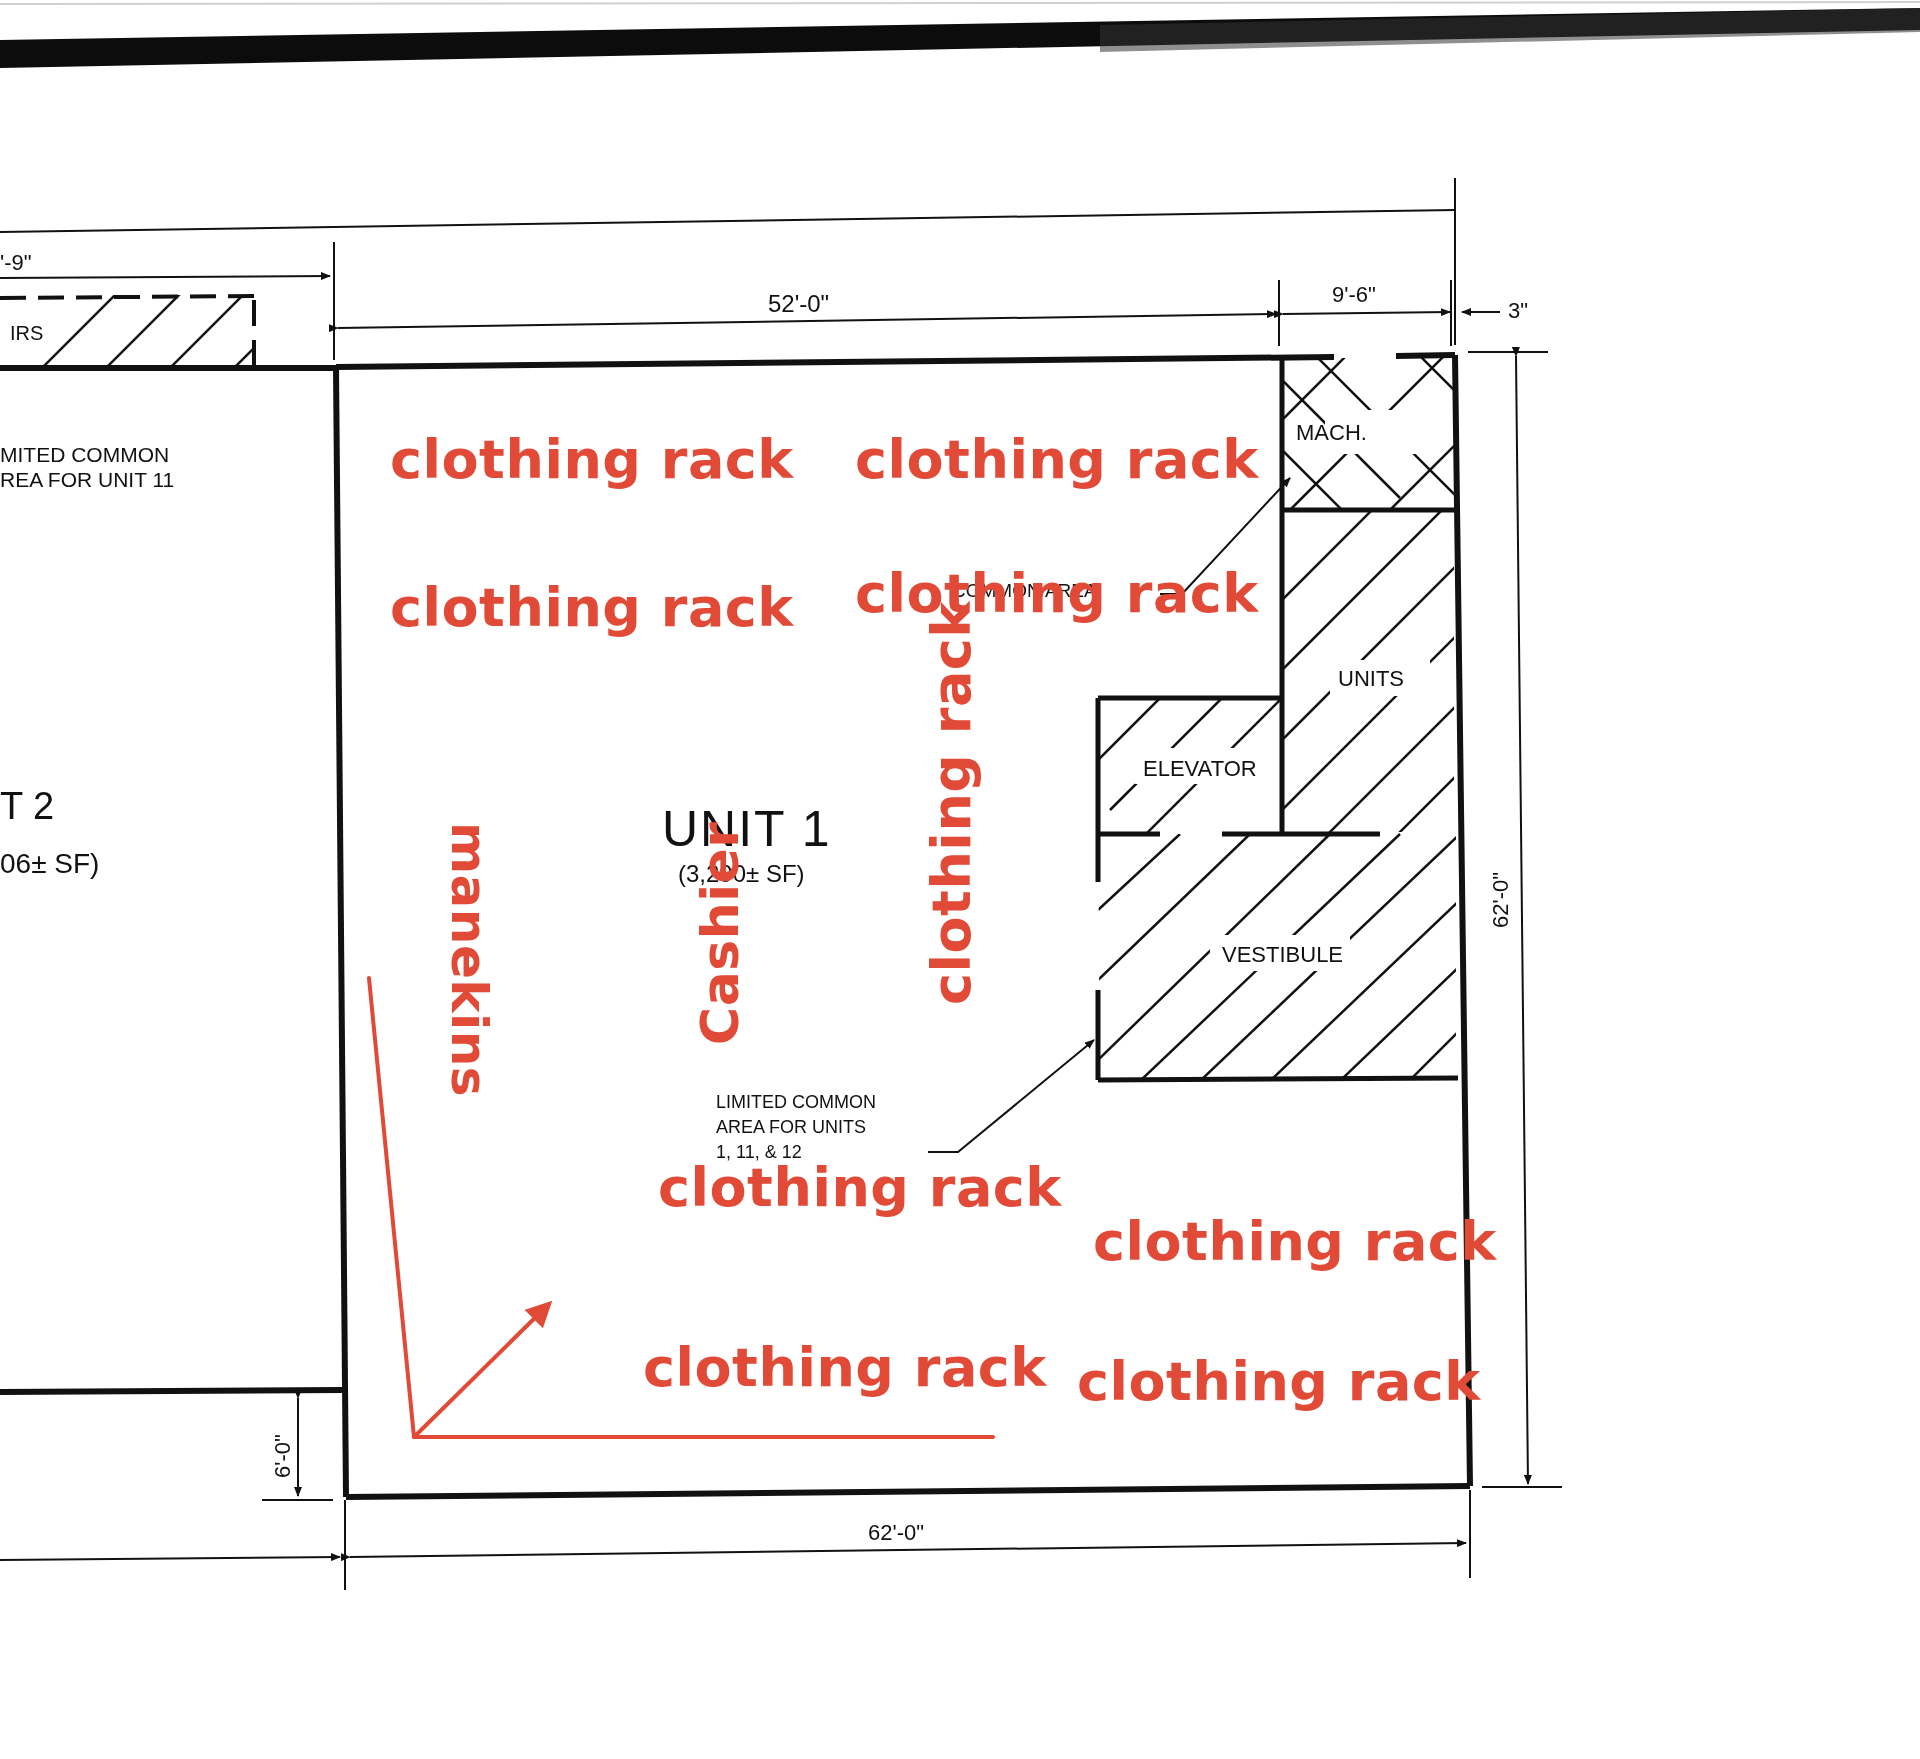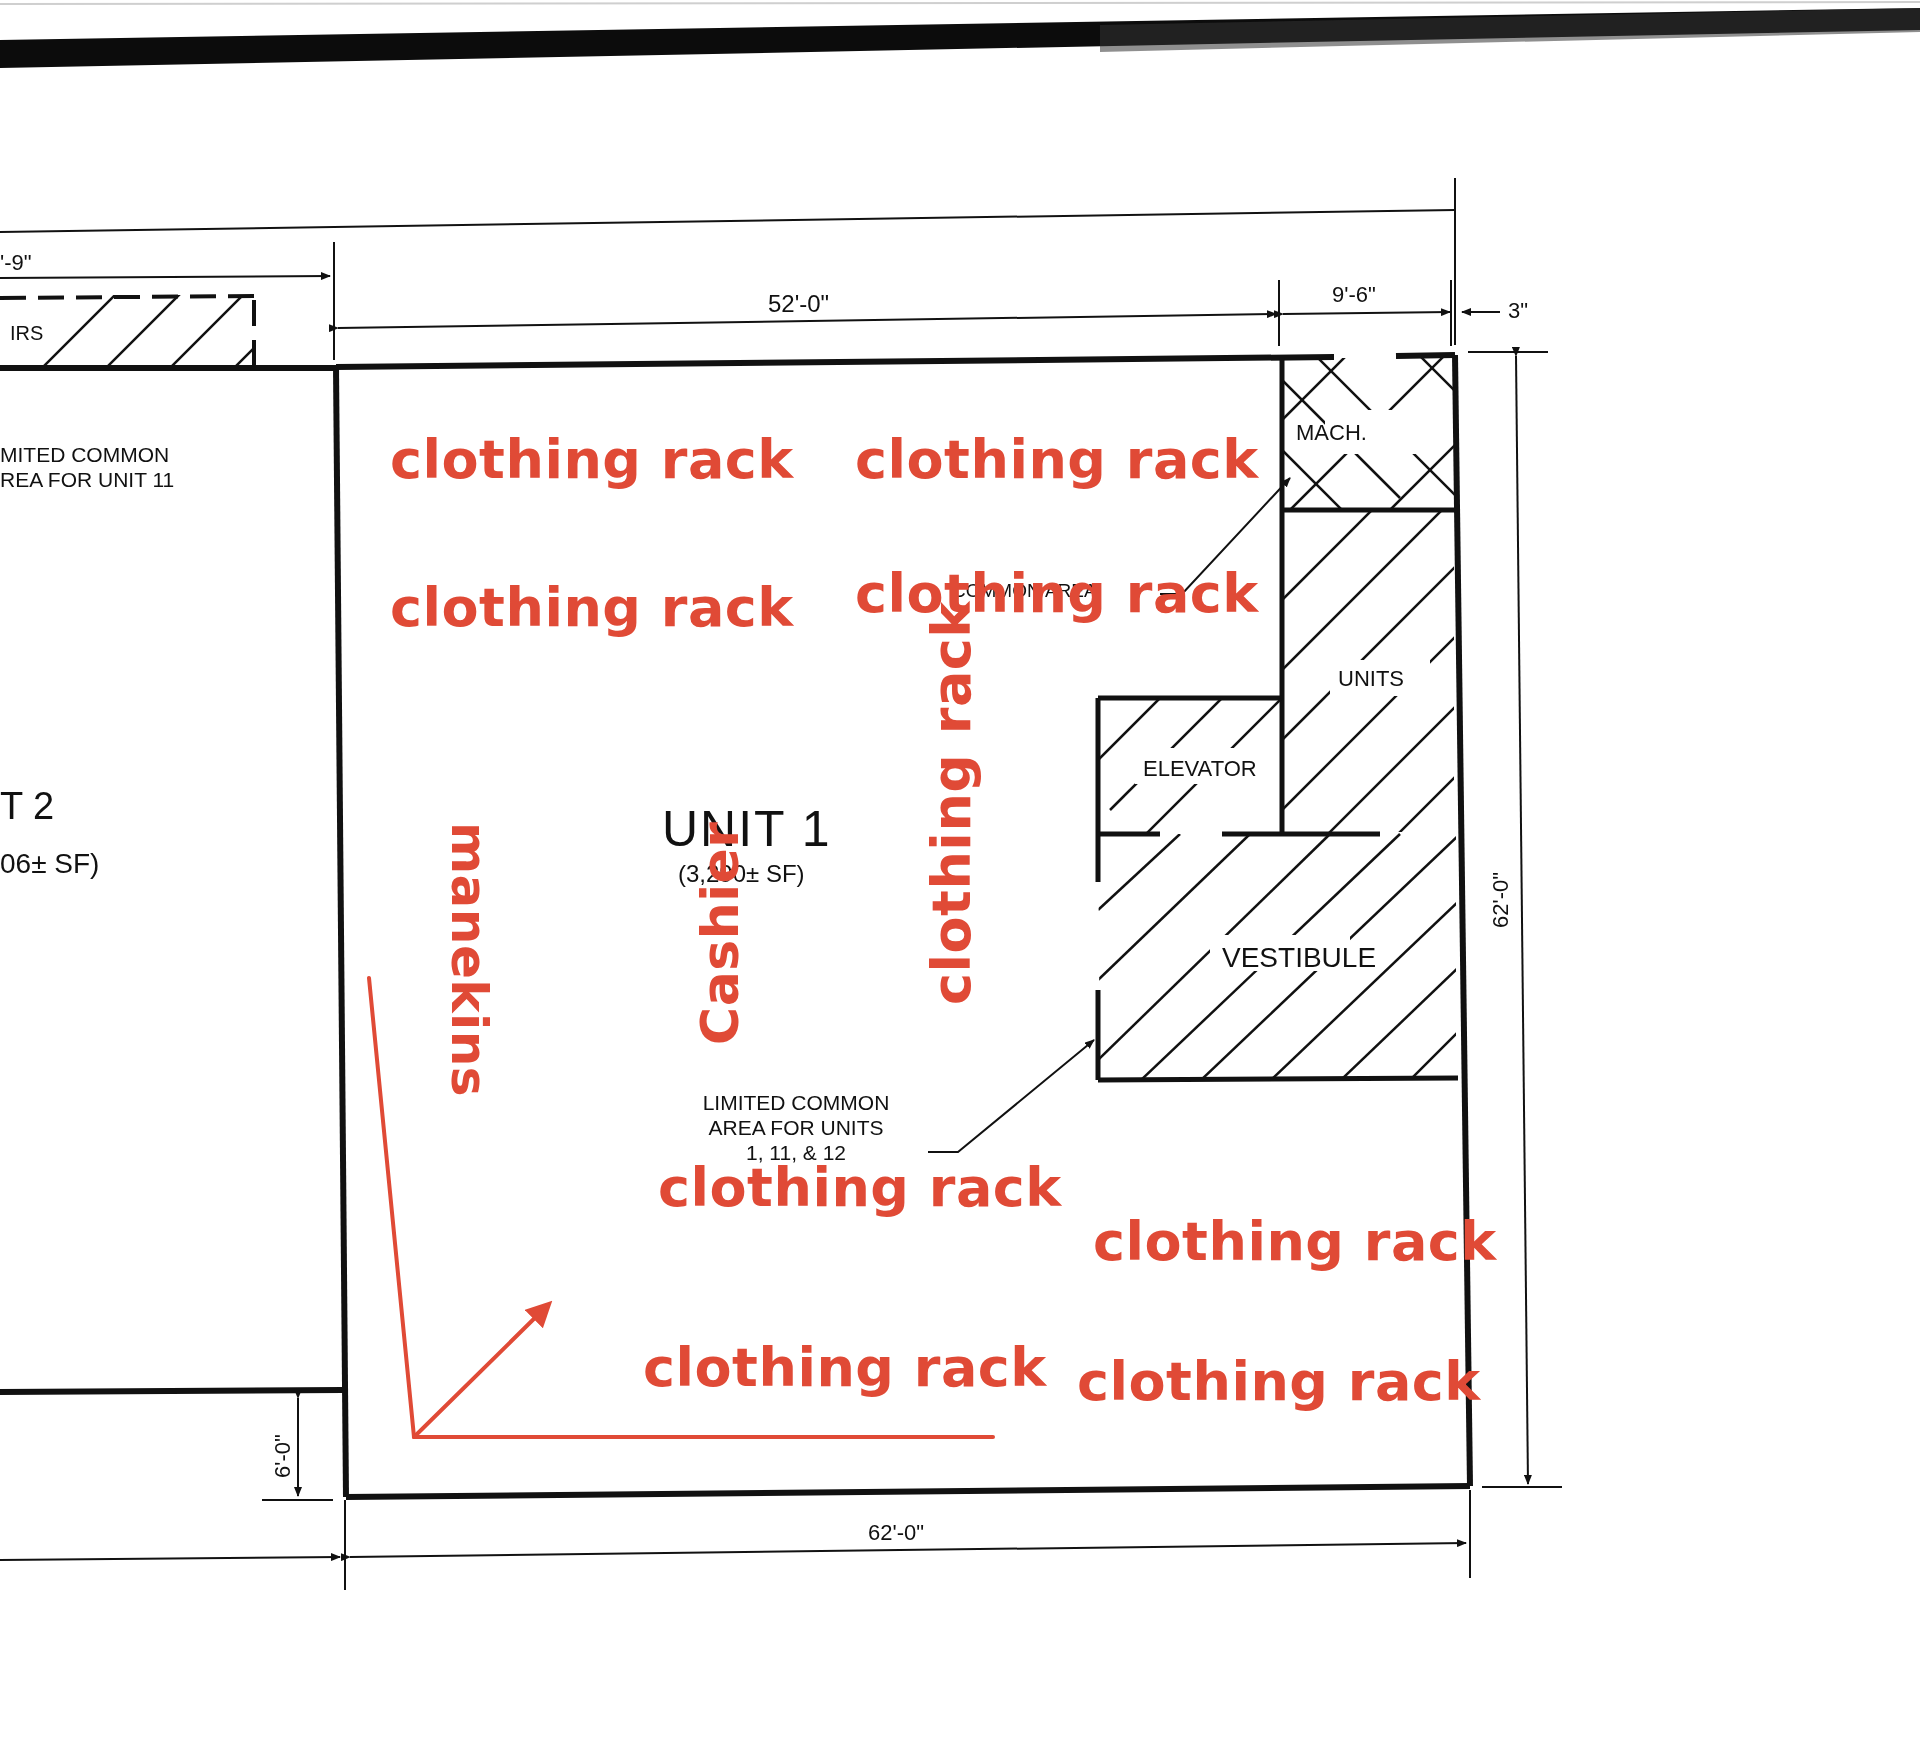--- a/index.html
+++ b/index.html
@@ -190,24 +190,24 @@
 
   <div class="lbl cadtxt" style="left:0;top:785px;font-size:38px;">T 2</div>
   <div class="lbl cadtxt" style="left:0;top:848px;font-size:28px;">06± SF)</div>
 
   <div class="lbl cadtxt" style="left:662px;top:800px;font-size:50px;letter-spacing:2px;">UNIT 1</div>
   <div class="lbl cadtxt" style="left:678px;top:860px;font-size:24px;">(3,290± SF)</div>
 
   <div class="lbl cadtxt" style="left:1296px;top:420px;font-size:22px;">MACH.</div>
   <div class="lbl cadtxt" style="left:1338px;top:666px;font-size:22px;">UNITS</div>
   <div class="lbl cadtxt" style="left:1143px;top:756px;font-size:22px;">ELEVATOR</div>
-  <div class="lbl cadtxt" style="left:1222px;top:942px;font-size:28px;">VESTIBULE</div>
+  <div class="lbl cadtxt" style="left:1222px;top:942px;font-size:22px;">VESTIBULE</div>
   <div class="lbl cadtxt" style="left:952px;top:580px;font-size:19px;">COMMON AREA</div>
 
-  <div class="lbl cadtxt" style="left:700px;top:1090px;font-size:21px;line-height:25px;text-align:center;width:192px;">
+  <div class="lbl cadtxt" style="left:716px;top:1090px;font-size:18px;line-height:25px;text-align:left;width:192px;">
     <div>LIMITED COMMON</div>
     <div>AREA FOR UNITS</div>
     <div>1, 11, &amp; 12</div>
   </div>
 
   <div class="lbl cadtxt" style="left:1488px;top:928px;font-size:22px;transform:rotate(-90deg);transform-origin:left top;">62'-0"</div>
   <div class="lbl cadtxt" style="left:868px;top:1520px;font-size:22px;">62'-0"</div>
   <div class="lbl cadtxt" style="left:270px;top:1478px;font-size:22px;transform:rotate(-90deg);transform-origin:left top;">6'-0"</div>
 
   <div class="lbl redtxt" style="left:390px;top:428px;font-size:54px;">clothing rack</div>

